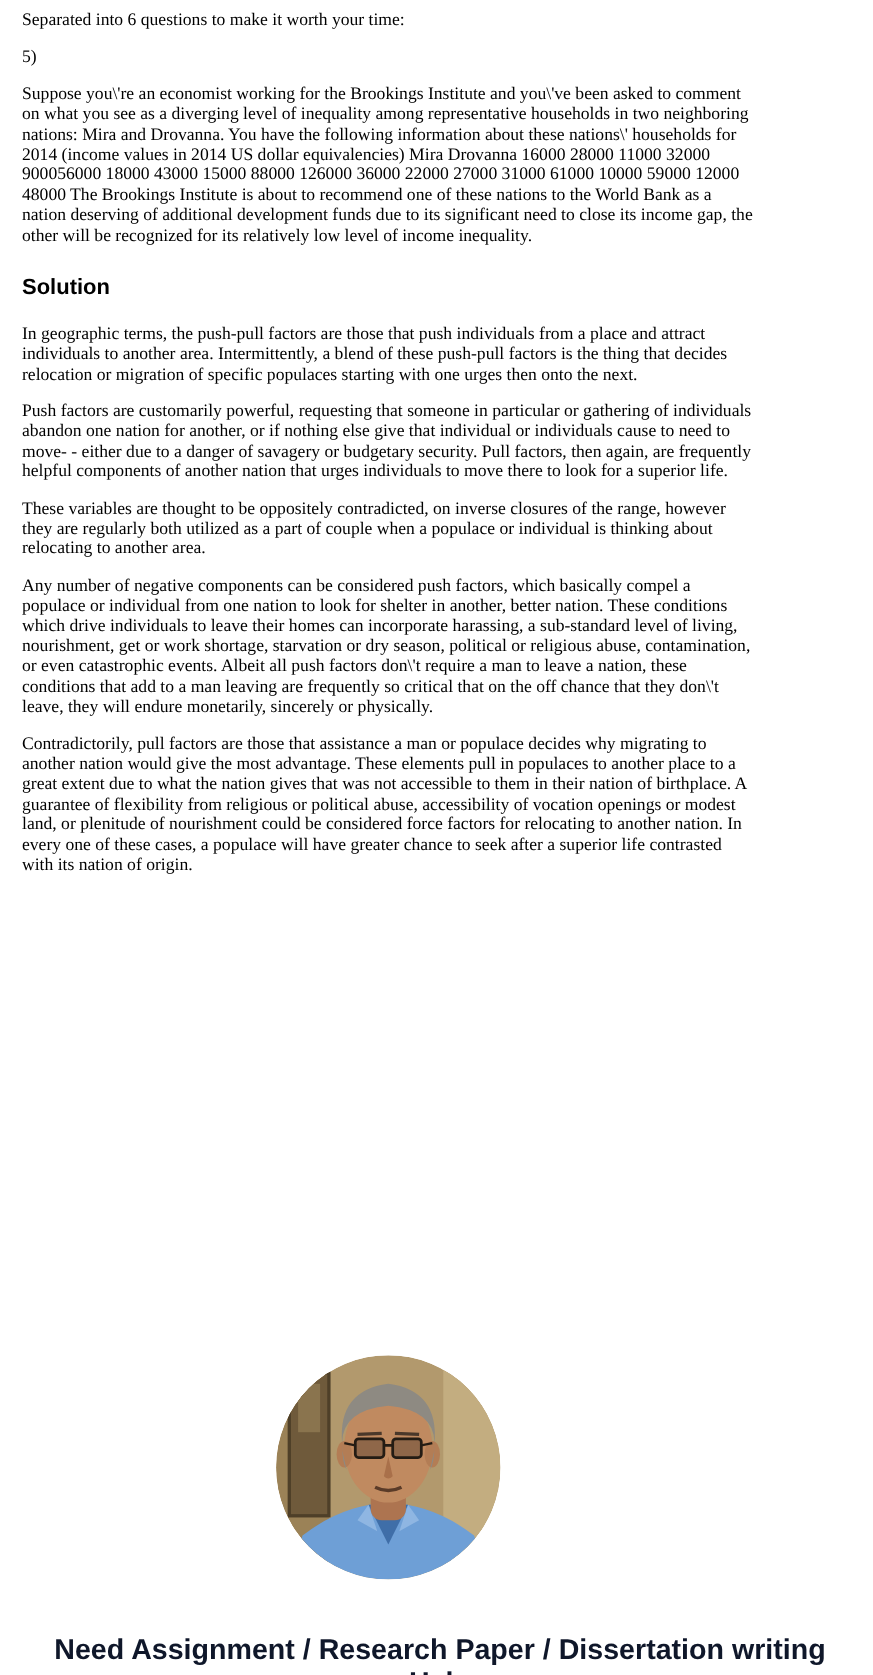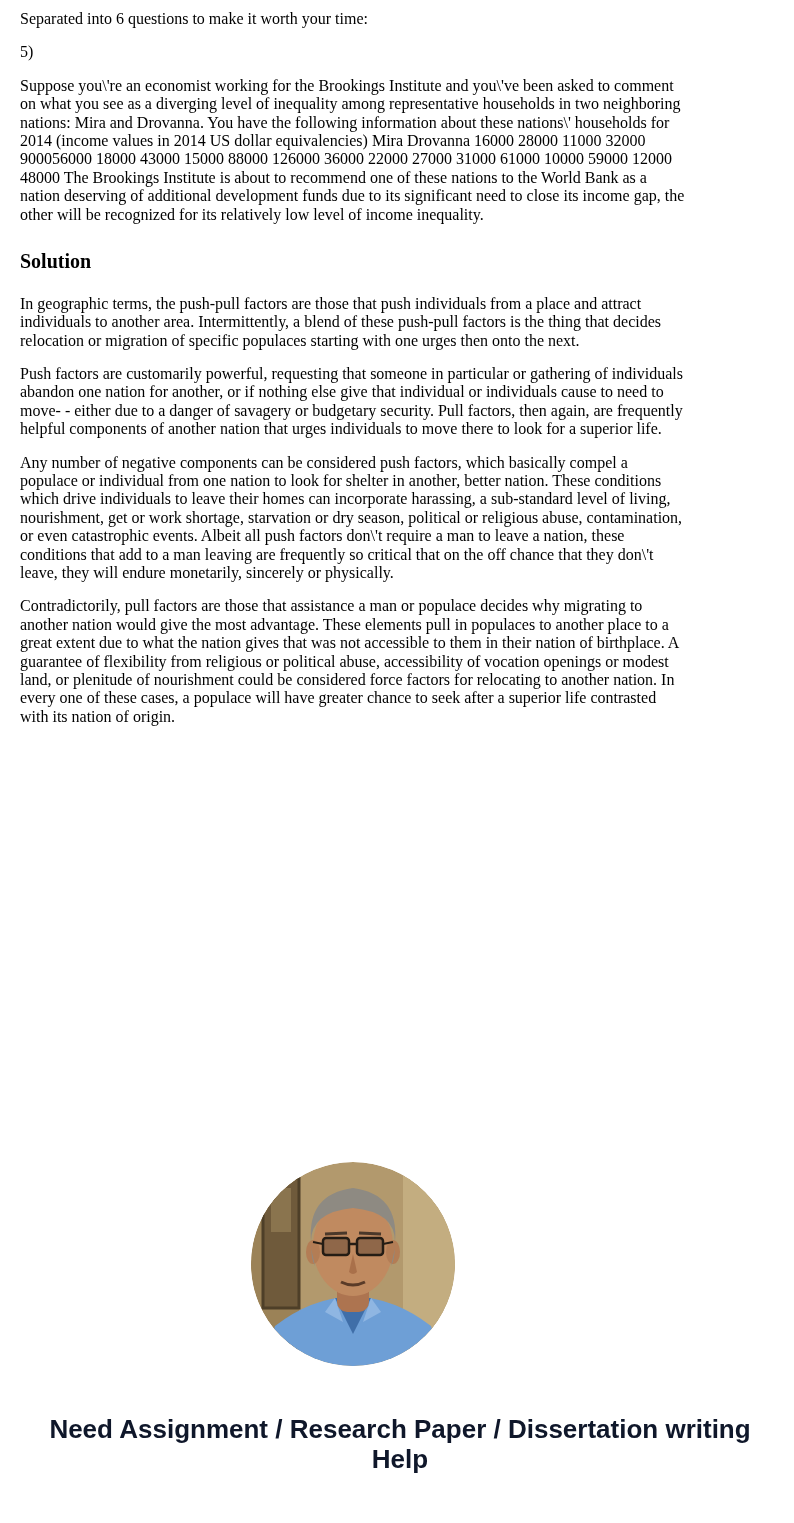--- a/index.html
+++ b/index.html
@@ -18,21 +18,21 @@
     font-size: 16px;
     line-height: 1.15;
   }
   p {
     margin: 15px 0;
   }
   p.first {
     margin-top: 2px;
   }
   h2.solution-heading {
-    font-family: Liberation Serif, serif;
+    font-family: Liberation Sans, sans-serif;
     font-size: 20px;
     font-weight: bold;
     margin: 26px 0 22px 0;
   }
   .avatar-wrap {
     width: 204px;
     height: 204px;
     margin: 436px auto 0 auto;
     border-radius: 50%;
     overflow: hidden;
@@ -59,20 +59,21 @@
   <p class="first">Separated into 6 questions to make it worth your time:</p>
 
   <p>5)</p>
 
   <p>Suppose you\'re an economist working for the Brookings Institute and you\'ve been asked to comment on what you see as a diverging level of inequality among representative households in two neighboring nations: Mira and Drovanna. You have the following information about these nations\' households for 2014 (income values in 2014 US dollar equivalencies) Mira Drovanna 16000 28000 11000 32000 900056000 18000 43000 15000 88000 126000 36000 22000 27000 31000 61000 10000 59000 12000 48000 The Brookings Institute is about to recommend one of these nations to the World Bank as a nation deserving of additional development funds due to its significant need to close its income gap, the other will be recognized for its relatively low level of income inequality.</p>
 
   <h2 class="solution-heading">Solution</h2>
 
   <p>In geographic terms, the push-pull factors are those that push individuals from a place and attract individuals to another area. Intermittently, a blend of these push-pull factors is the thing that decides relocation or migration of specific populaces starting with one urges then onto the next.</p>
   <p>Push factors are customarily powerful, requesting that someone in particular or gathering of individuals abandon one nation for another, or if nothing else give that individual or individuals cause to need to move- - either due to a danger of savagery or budgetary security. Pull factors, then again, are frequently helpful components of another nation that urges individuals to move there to look for a superior life.</p>
+  <p>These variables are thought to be oppositely contradicted, on inverse closures of the range, however they are regularly both utilized as a part of couple when a populace or individual is thinking about relocating to another area.</p>
   <p>Any number of negative components can be considered push factors, which basically compel a populace or individual from one nation to look for shelter in another, better nation. These conditions which drive individuals to leave their homes can incorporate harassing, a sub-standard level of living, nourishment, get or work shortage, starvation or dry season, political or religious abuse, contamination, or even catastrophic events. Albeit all push factors don\'t require a man to leave a nation, these conditions that add to a man leaving are frequently so critical that on the off chance that they don\'t leave, they will endure monetarily, sincerely or physically.</p>
   <p>Contradictorily, pull factors are those that assistance a man or populace decides why migrating to another nation would give the most advantage. These elements pull in populaces to another place to a great extent due to what the nation gives that was not accessible to them in their nation of birthplace. A guarantee of flexibility from religious or political abuse, accessibility of vocation openings or modest land, or plenitude of nourishment could be considered force factors for relocating to another nation. In every one of these cases, a populace will have greater chance to seek after a superior life contrasted with its nation of origin.</p>
 
   <div class="avatar-wrap">
     <svg width="204" height="204" viewBox="0 0 204 204" role="img">
       <defs>
         <clipPath id="avatarClip">
             <circle cx="102" cy="102" r="102"></circle>
           </clipPath>
       </defs>

